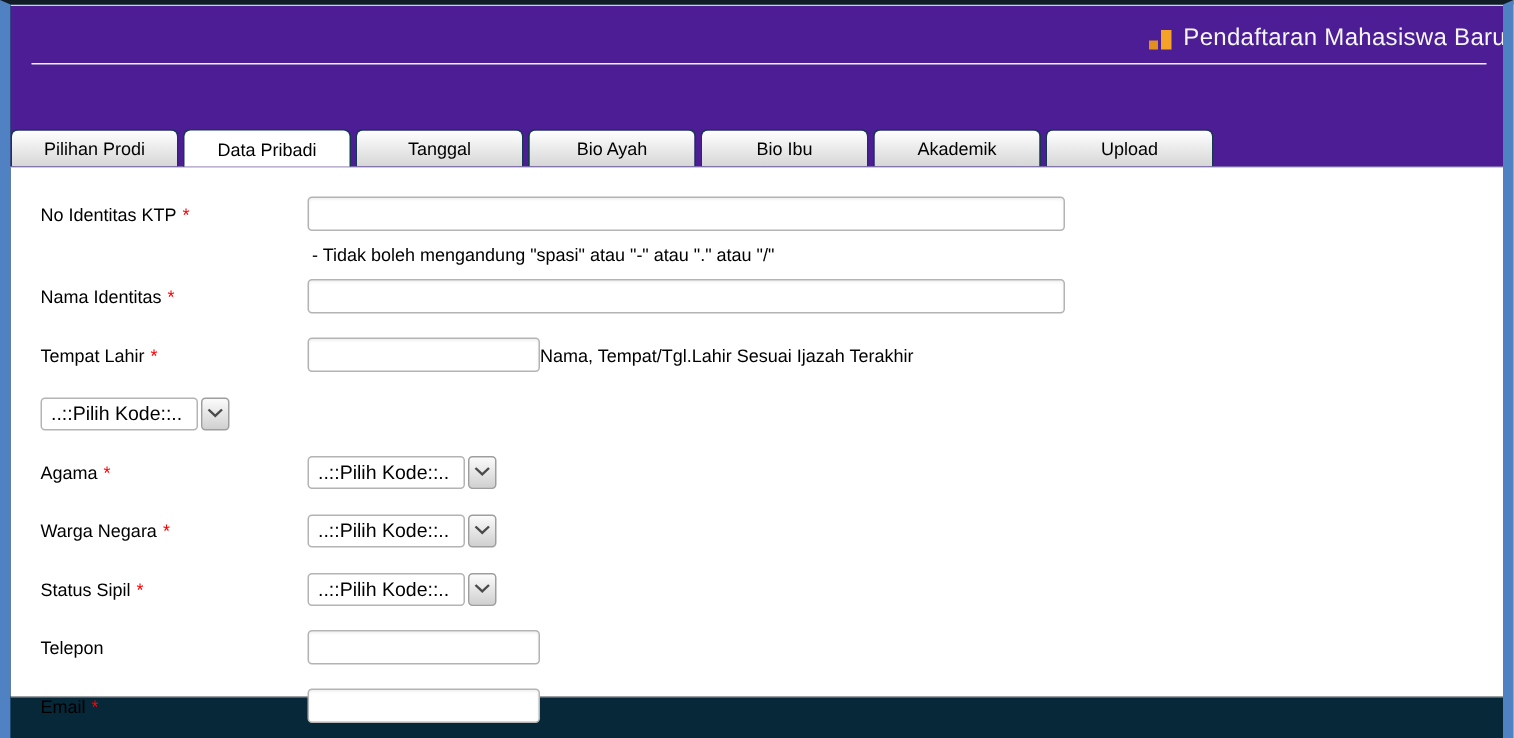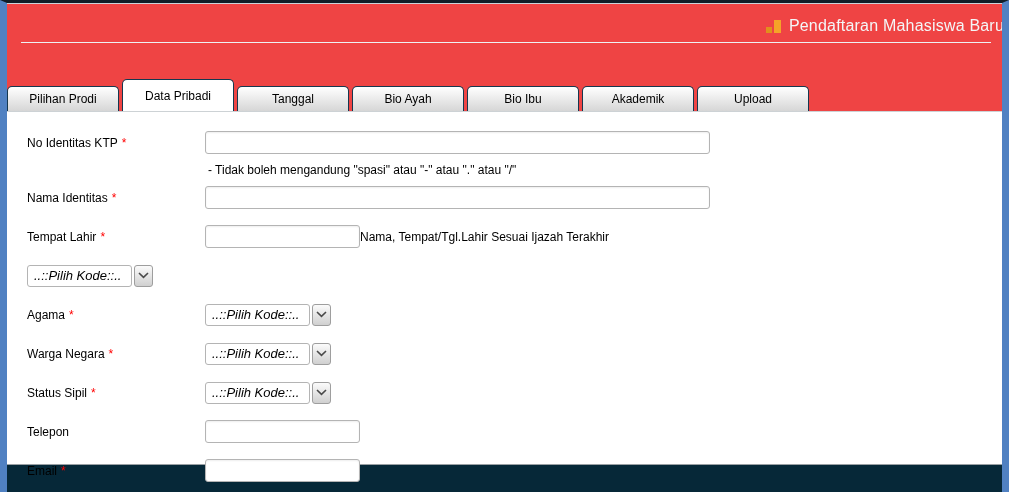--- a/index.html
+++ b/index.html
@@ -12,21 +12,21 @@
     box-sizing:border-box;
     border-left:7px solid #5081c2;
     border-right:7px solid #5081c2;
     border-top:3px solid #101d27;
     background:#062838;
     overflow:hidden;
   }
   .topline{ height:1px; background:#ccd3d8; }
 
   
-  .header{ position:relative; height:107px; background:#ef4444; overflow:hidden; }
+  .header{ position:relative; height:107px; background:#4c1d95; overflow:hidden; }
   .brand{
     position:absolute; top:13px; right:-2px;
     display:flex; align-items:center; white-space:nowrap;
   }
   .brand-icon{ position:relative; width:17px; height:14px; margin-right:6px; }
   .brand-icon .sq1{ position:absolute; left:0; bottom:0; width:6px; height:6px; background:#e18f1d; }
   .brand-icon .sq2{ position:absolute; left:8px; bottom:0; width:7px; height:13px; background:#f5a328; }
   .brand-title{ font-size:16px; color:#f4f6f7; letter-spacing:0.2px; }
   .title-rule{ position:absolute; top:38px; left:14px; right:11px; height:1px; background:#eef2f4; }
 
@@ -38,21 +38,21 @@
   .tab{
     box-sizing:border-box;
     width:112px; height:25px; margin-right:3px;
     border:1px solid #15384f; border-bottom:none;
     border-radius:5px 5px 0 0;
     background:linear-gradient(#ffffff, #d6d6d6);
     display:flex; align-items:center; justify-content:center;
     font-size:12px; color:#000; cursor:pointer;
   }
   .tab.active{
-    height:33px; margin-bottom:-1px;
+    height:26px; margin-bottom:-1px;
     background:#ffffff; z-index:4;
   }
 
   
   .content{
     box-sizing:border-box;
     height:353px; background:#ffffff;
     border-top:1px solid #cdd2d5;
     padding:13px 0 0 20px;
   }
@@ -73,21 +73,21 @@
   .hint-row{
     height:12px; margin-bottom:4px; padding-left:181px;
     font-size:12px; line-height:12px; color:#000;
   }
   .side-hint{ font-size:12px; color:#000; white-space:nowrap; }
   .cal-btn{ width:18px; height:17px; margin-left:3px; cursor:pointer; flex-shrink:0; }
   .fselect{
     box-sizing:border-box; width:105px; height:22px;
     border:1px solid #b4b4b4; border-radius:3px; background:#fff;
     display:flex; align-items:center; padding-left:6px;
-    font-size:13px; color:#000; cursor:pointer;font-style:italic;
+    font-size:13px; color:#000; cursor:pointer;
   }
   .fselect-btn{
     box-sizing:border-box; width:19px; height:22px; margin-left:2px;
     border:1px solid #9e9e9e; border-radius:3px;
     background:linear-gradient(#fbfbfb, #d0d0d0);
     display:flex; align-items:center; justify-content:center; cursor:pointer;
   }
 
   
   .footer{

